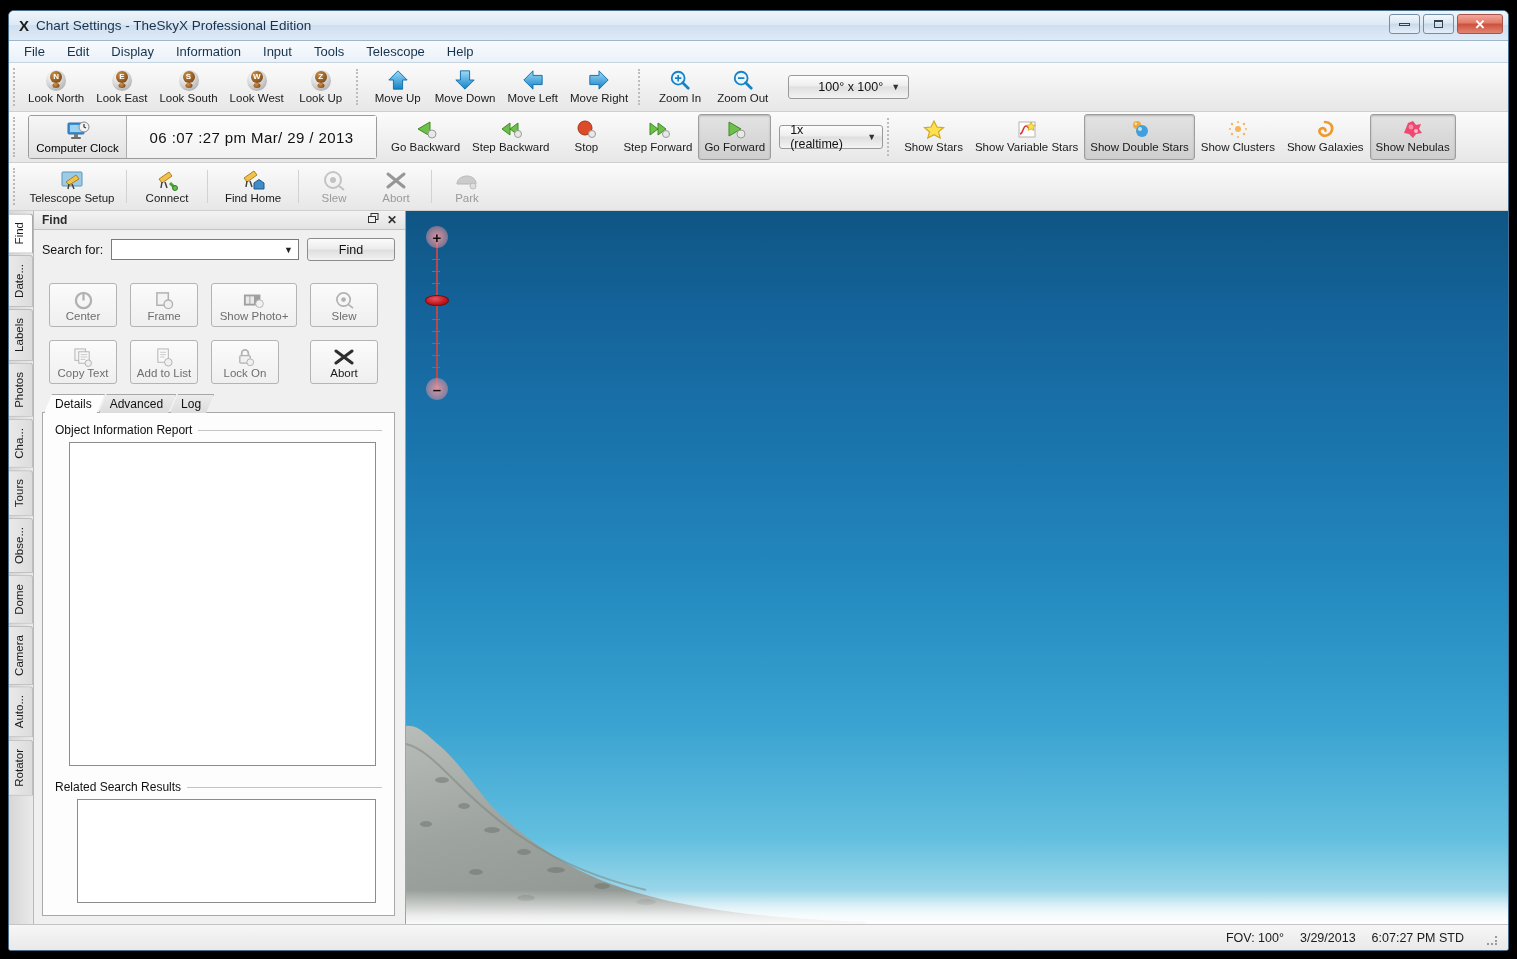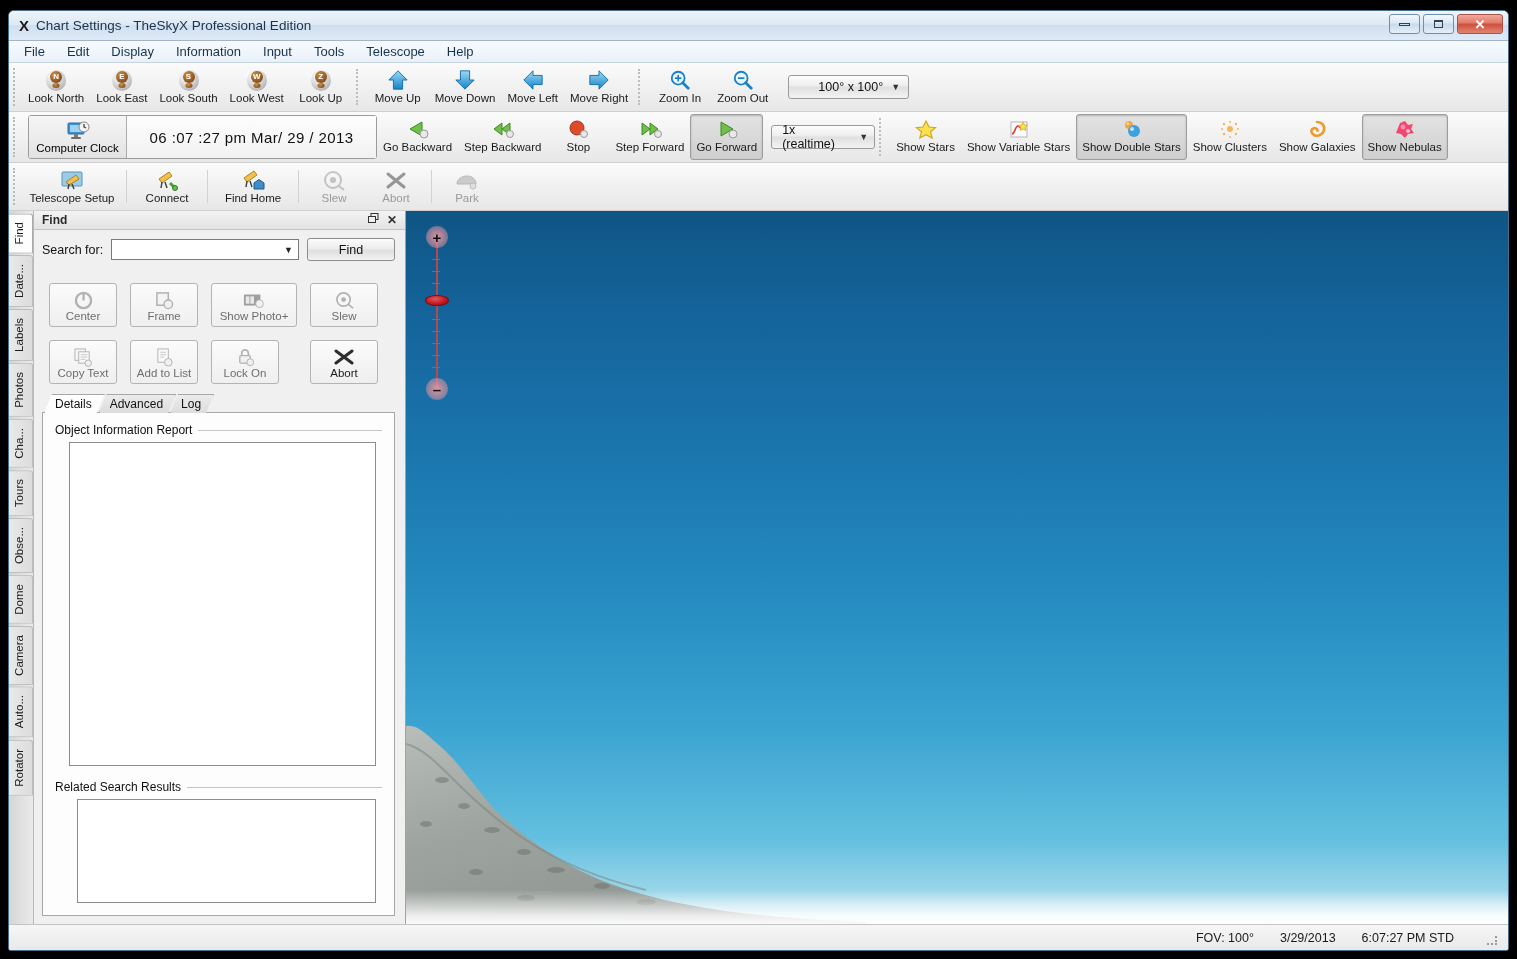--- a/index.html
+++ b/index.html
@@ -286,21 +286,21 @@
     background: radial-gradient(ellipse at 42% 32%, #e2565c 0%, #c1161d 60%, #8e0c12 100%);
     border: 1px solid #7d0b10;
   }
 
   
   .statusbar {
     height: 26px; flex: 0 0 auto;
     background: linear-gradient(to bottom,#f6f6f6,#e9e9e9);
     border-top: 1px solid #c4c4c4;
     display: flex; align-items: center; justify-content: flex-end;
-    padding-right: 8px; gap: 26px;
+    padding-right: 8px; gap: 16px;
     font-size: 12.5px; color: #1a1a1a;
   }
   .grip-dots { width: 14px; height: 14px; position: relative; margin-left: 6px; }
   .grip-dots i {
     position: absolute; width: 2px; height: 2px; background: #9a9a9a;
   }
 </style>
 </head>
 <body>
 
@@ -456,21 +456,21 @@
                 <rect x="5" y="16" width="10" height="2" rx="1" fill="#6d6d6d"></rect>
                 <circle cx="18" cy="6" r="5" fill="#f3f3f3" stroke="#8a8a8a"></circle>
                 <path d="M18 3 V6 L20 7" stroke="#333" stroke-width="1.2" fill="none"></path>
               </svg>
           </span>
           <span class="lbl">Computer Clock</span>
         </div>
         <div class="clock-readout">06 :07 :27  pm   Mar/ 29 / 2013</div>
       </div>
 
-      <div class="tb-group" style="margin-left:0;">
+      <div class="tb-group" style="margin-left:8px;">
         <div class="tb-btn">
           <span class="ico">
             <svg width="24" height="20" viewBox="0 0 24 20">
                 <path d="M16 3 L16 17 L4 10 Z" fill="#6fc04a" stroke="#3f8a22"></path>
                 <circle cx="18" cy="15" r="4" fill="#e8e8e8" stroke="#9a9a9a"></circle>
               </svg>
           </span>
           <span class="lbl">Go Backward</span>
         </div>
         <div class="tb-btn">

